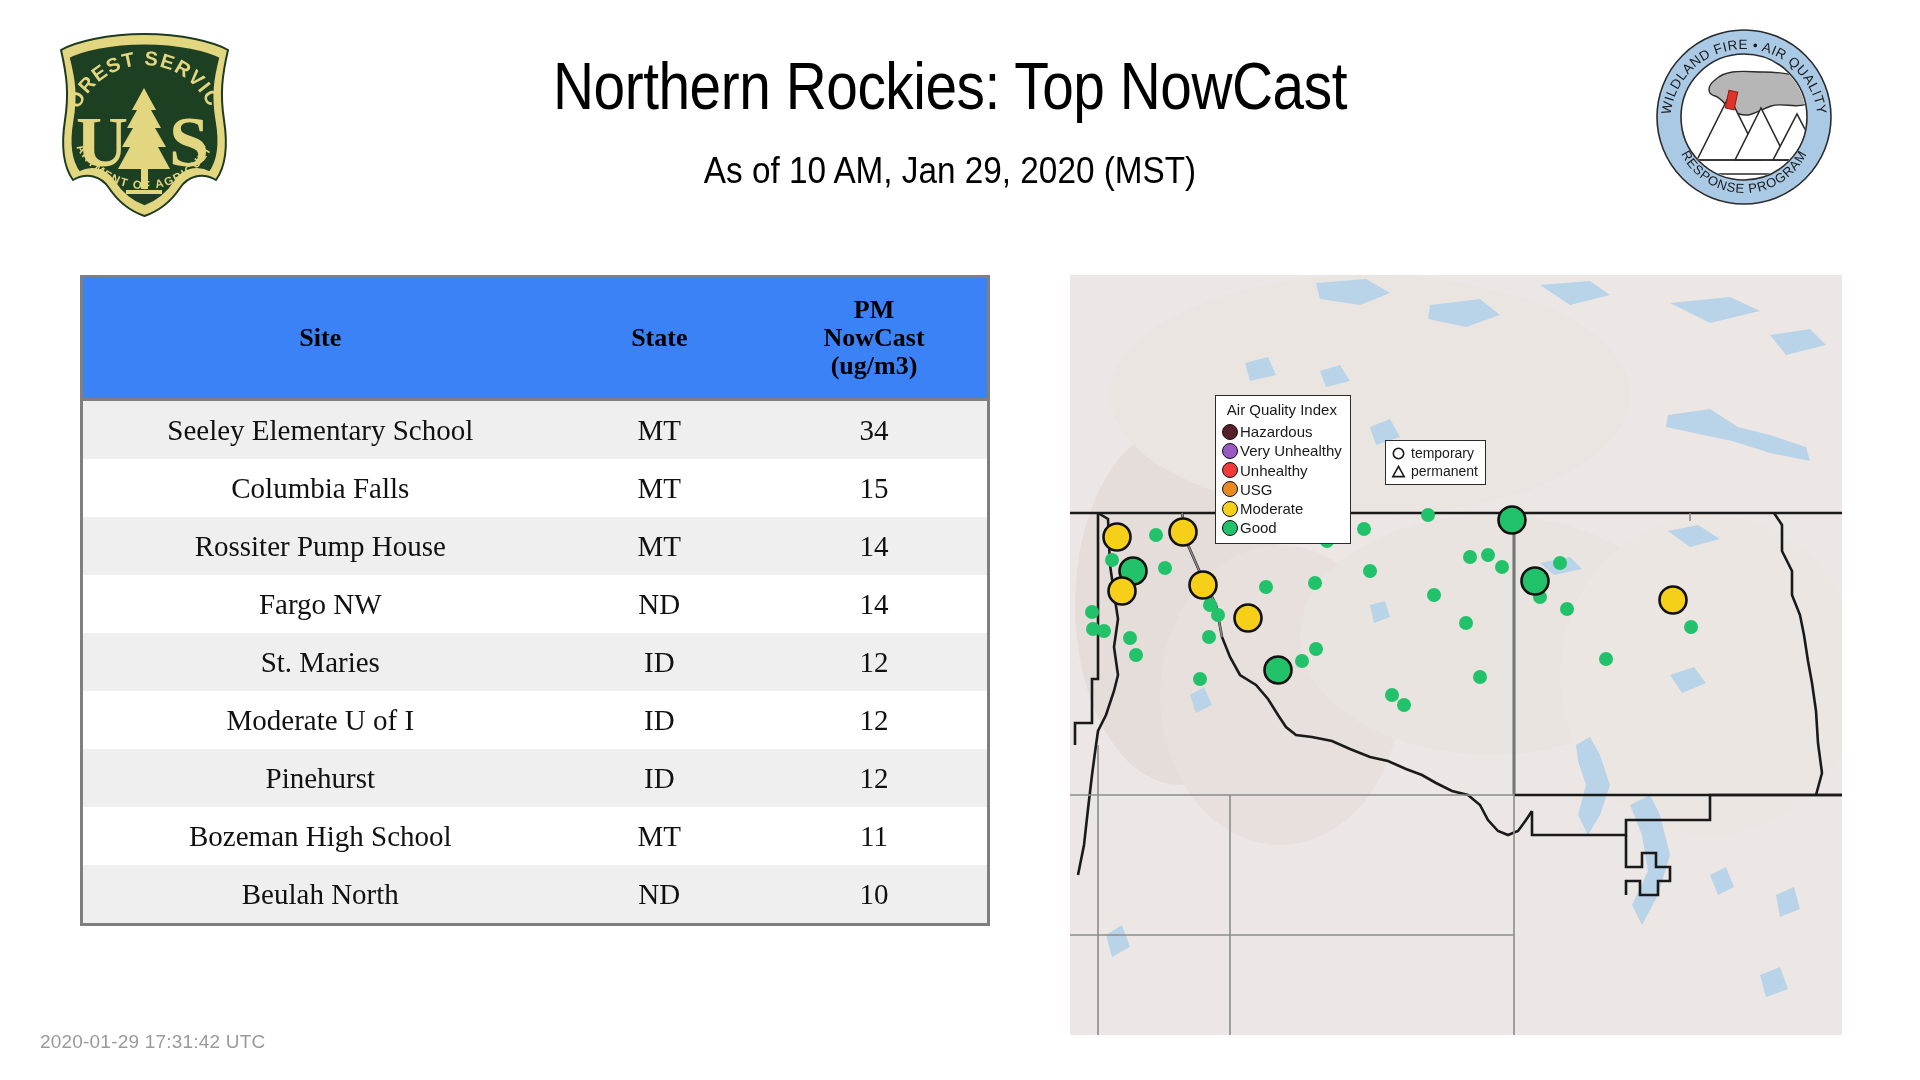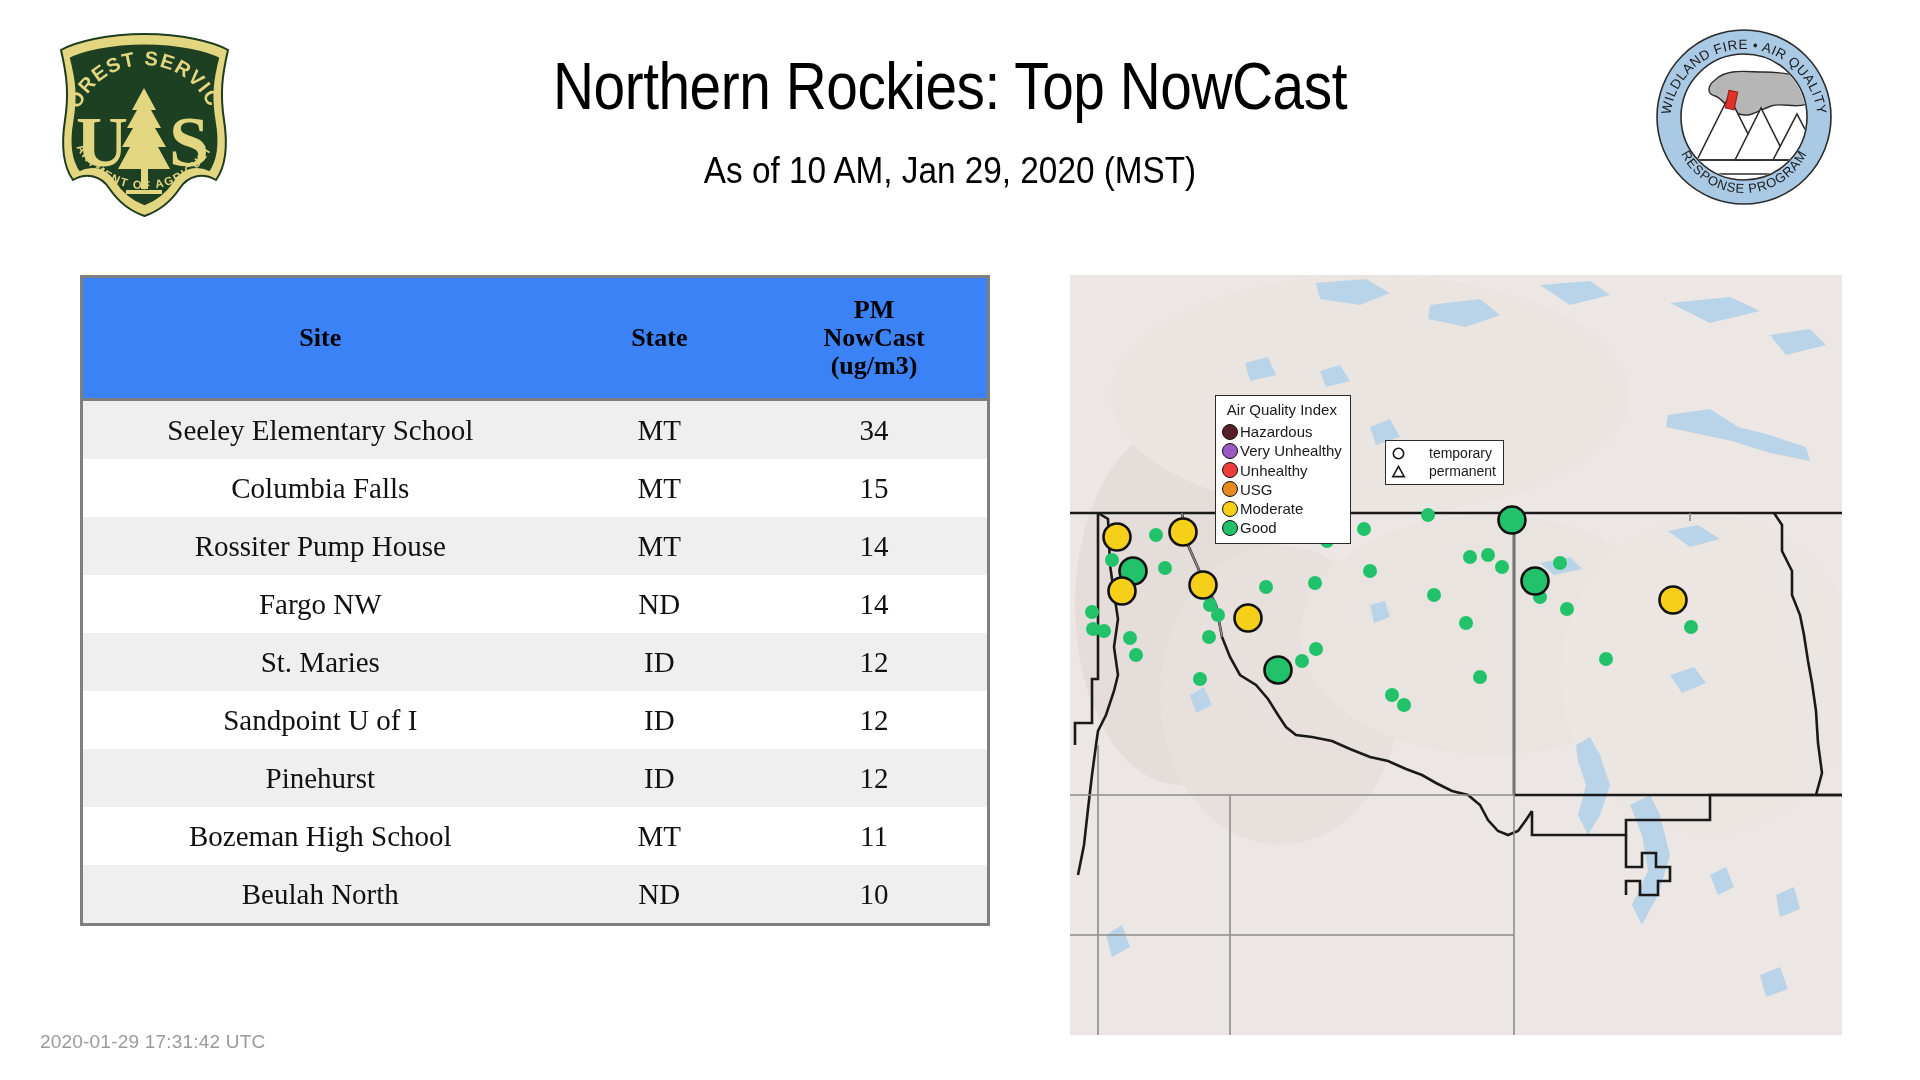--- a/index.html
+++ b/index.html
@@ -155,21 +155,21 @@
     left: 1385px;
     top: 440px;
     background: #ffffff;
     border: 1px solid #2b2b2b;
     padding: 3px 7px 4px 5px;
     font-size: 14px;
     line-height: 1.3;
     font-family: "Liberation Sans", sans-serif;
     color: #1a1a1a;
   }
-  .mon-row { display: flex; align-items: center; gap: 23px; white-space: nowrap; }
+  .mon-row { display: flex; align-items: center; gap: 5px; white-space: nowrap; }
   .mon-glyph { width: 15px; height: 15px; flex: 0 0 auto; }
 </style>
 </head>
 <body>
 
 <div class="usfs-logo">
   <svg viewBox="0 0 185 190" width="185" height="190" aria-hidden="true">
     <path d="M92.5 4 C 130 4 162 12 176 20 C 170 46 168 64 172 90
              C 176 116 174 136 164 150 C 150 142 136 146 128 158
              C 120 170 110 180 92.5 186
@@ -285,21 +285,21 @@
         <td>Fargo NW</td>
         <td>ND</td>
         <td>14</td>
       </tr>
       <tr>
         <td>St. Maries</td>
         <td>ID</td>
         <td>12</td>
       </tr>
       <tr>
-        <td>Sandpoint U of I</td>
+        <td>Moderate U of I</td>
         <td>ID</td>
         <td>12</td>
       </tr>
       <tr>
         <td>Pinehurst</td>
         <td>ID</td>
         <td>12</td>
       </tr>
       <tr>
         <td>Bozeman High School</td>

